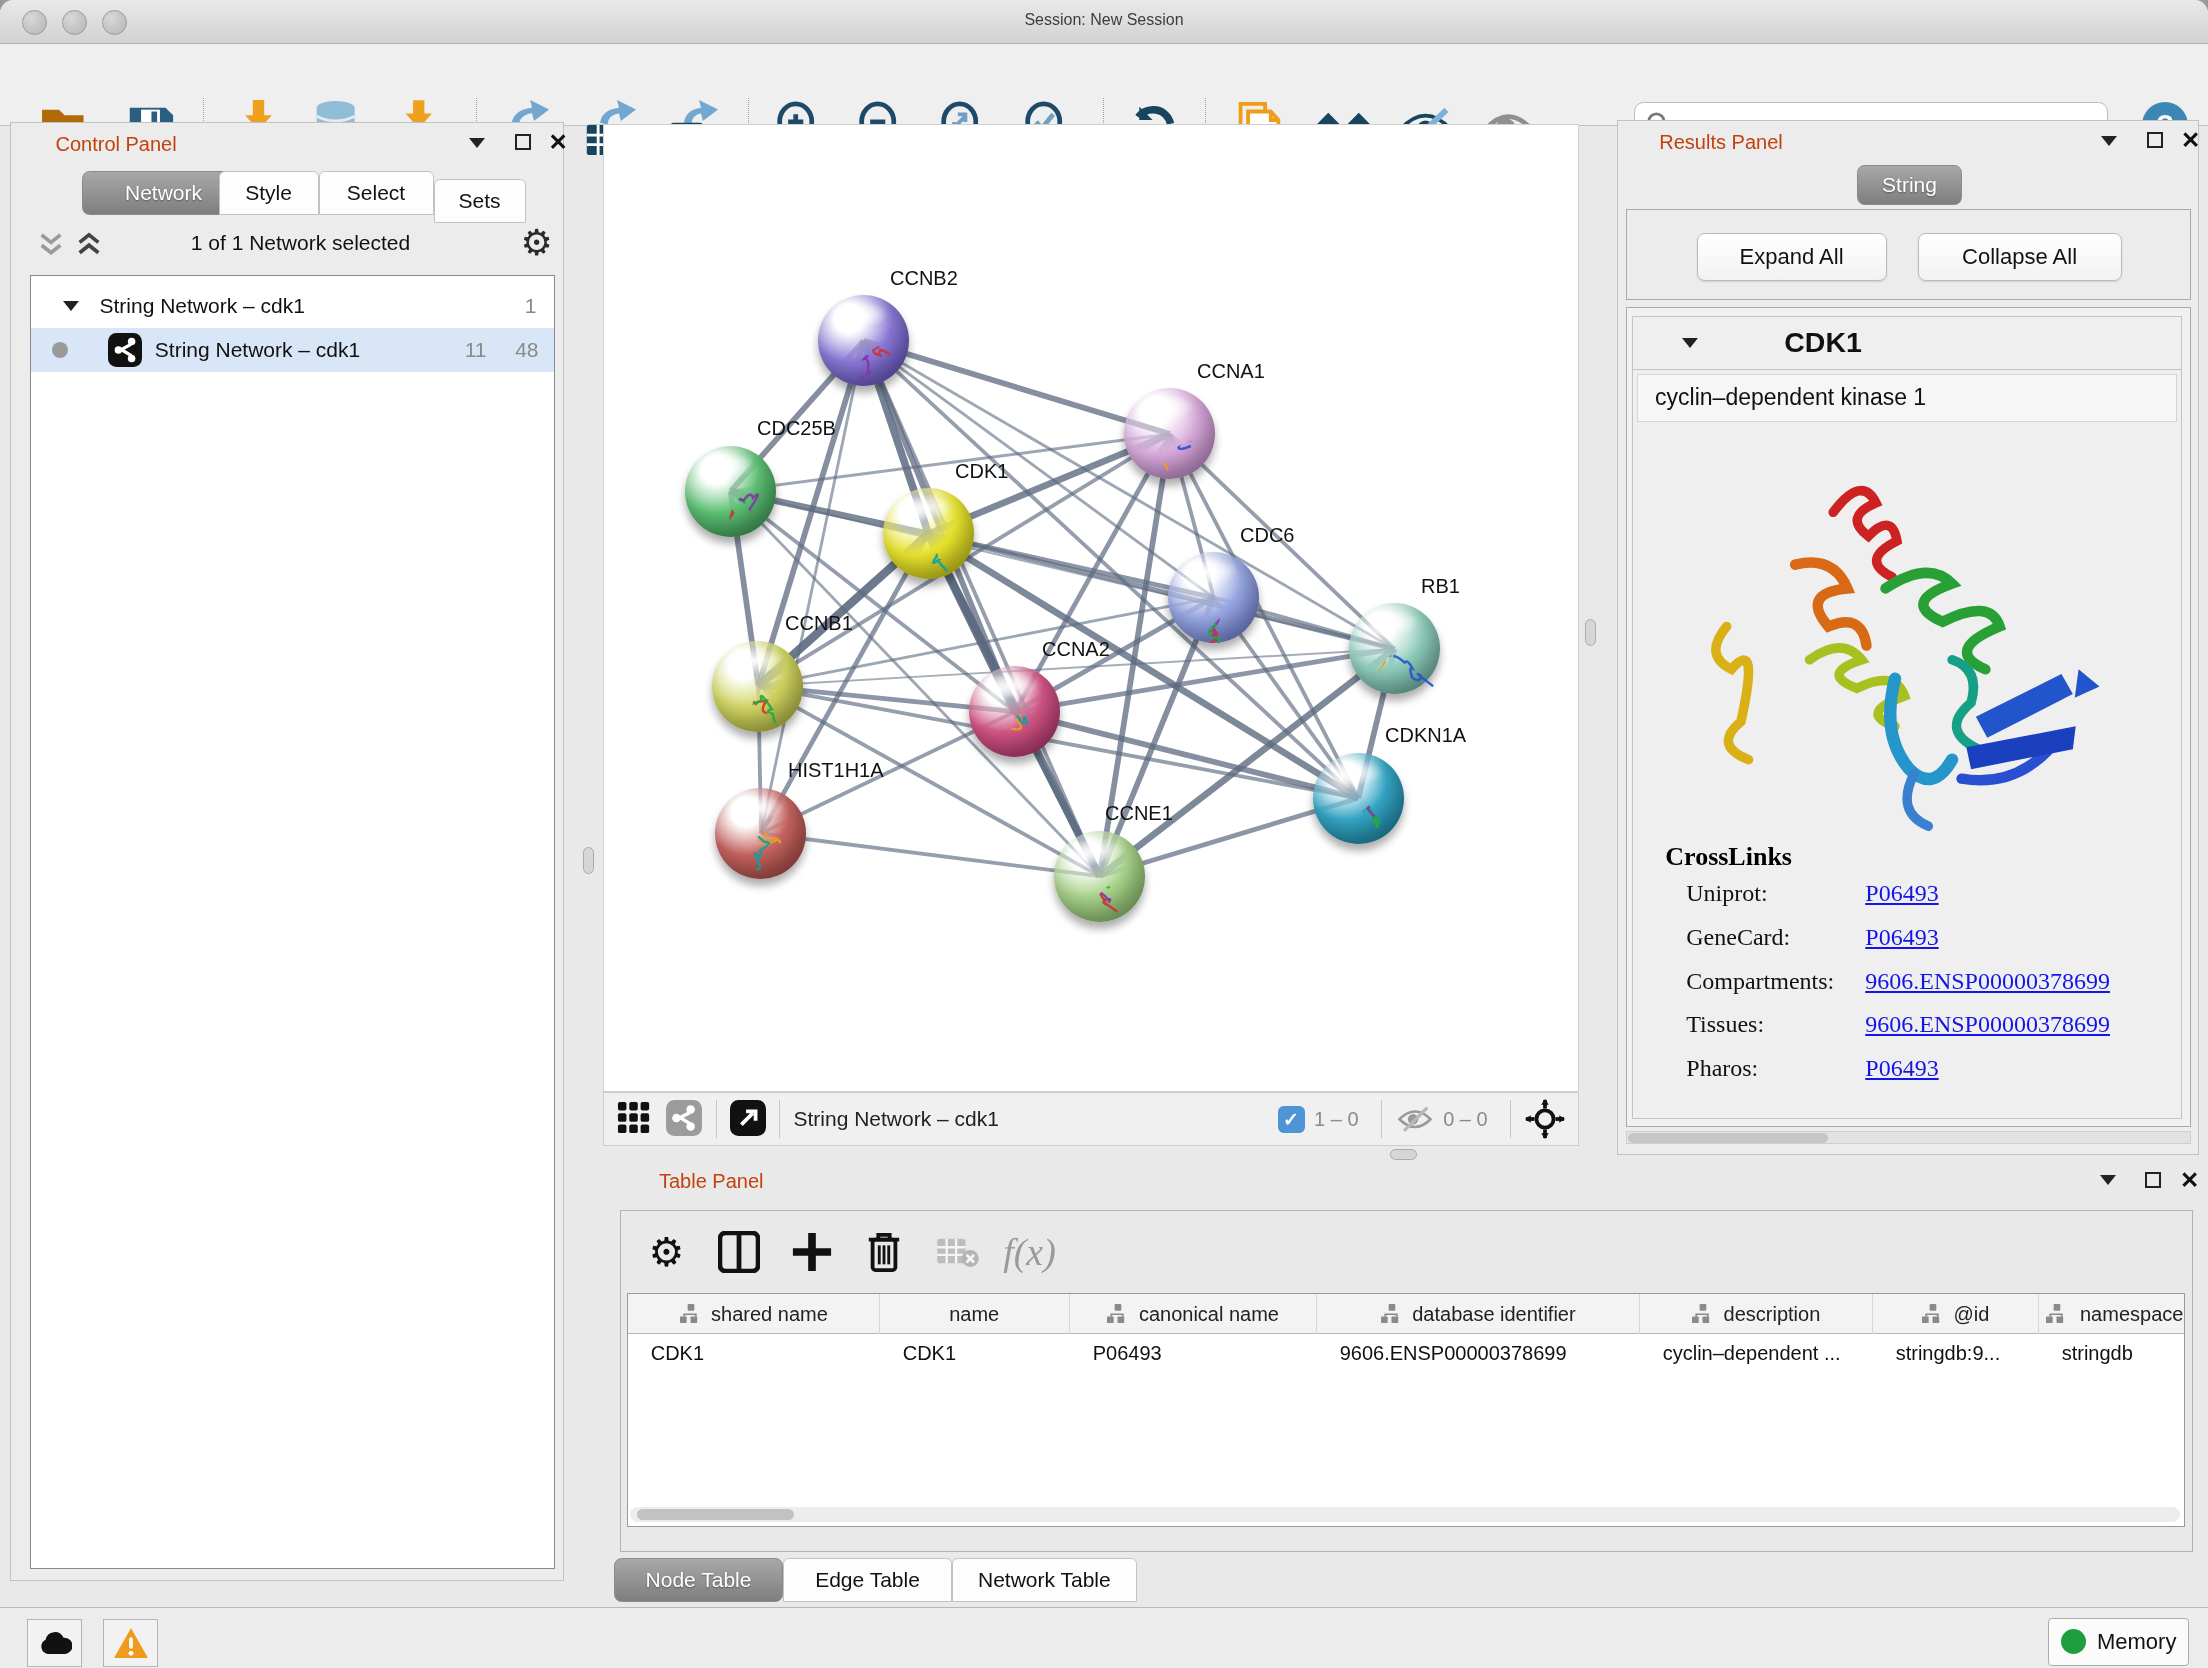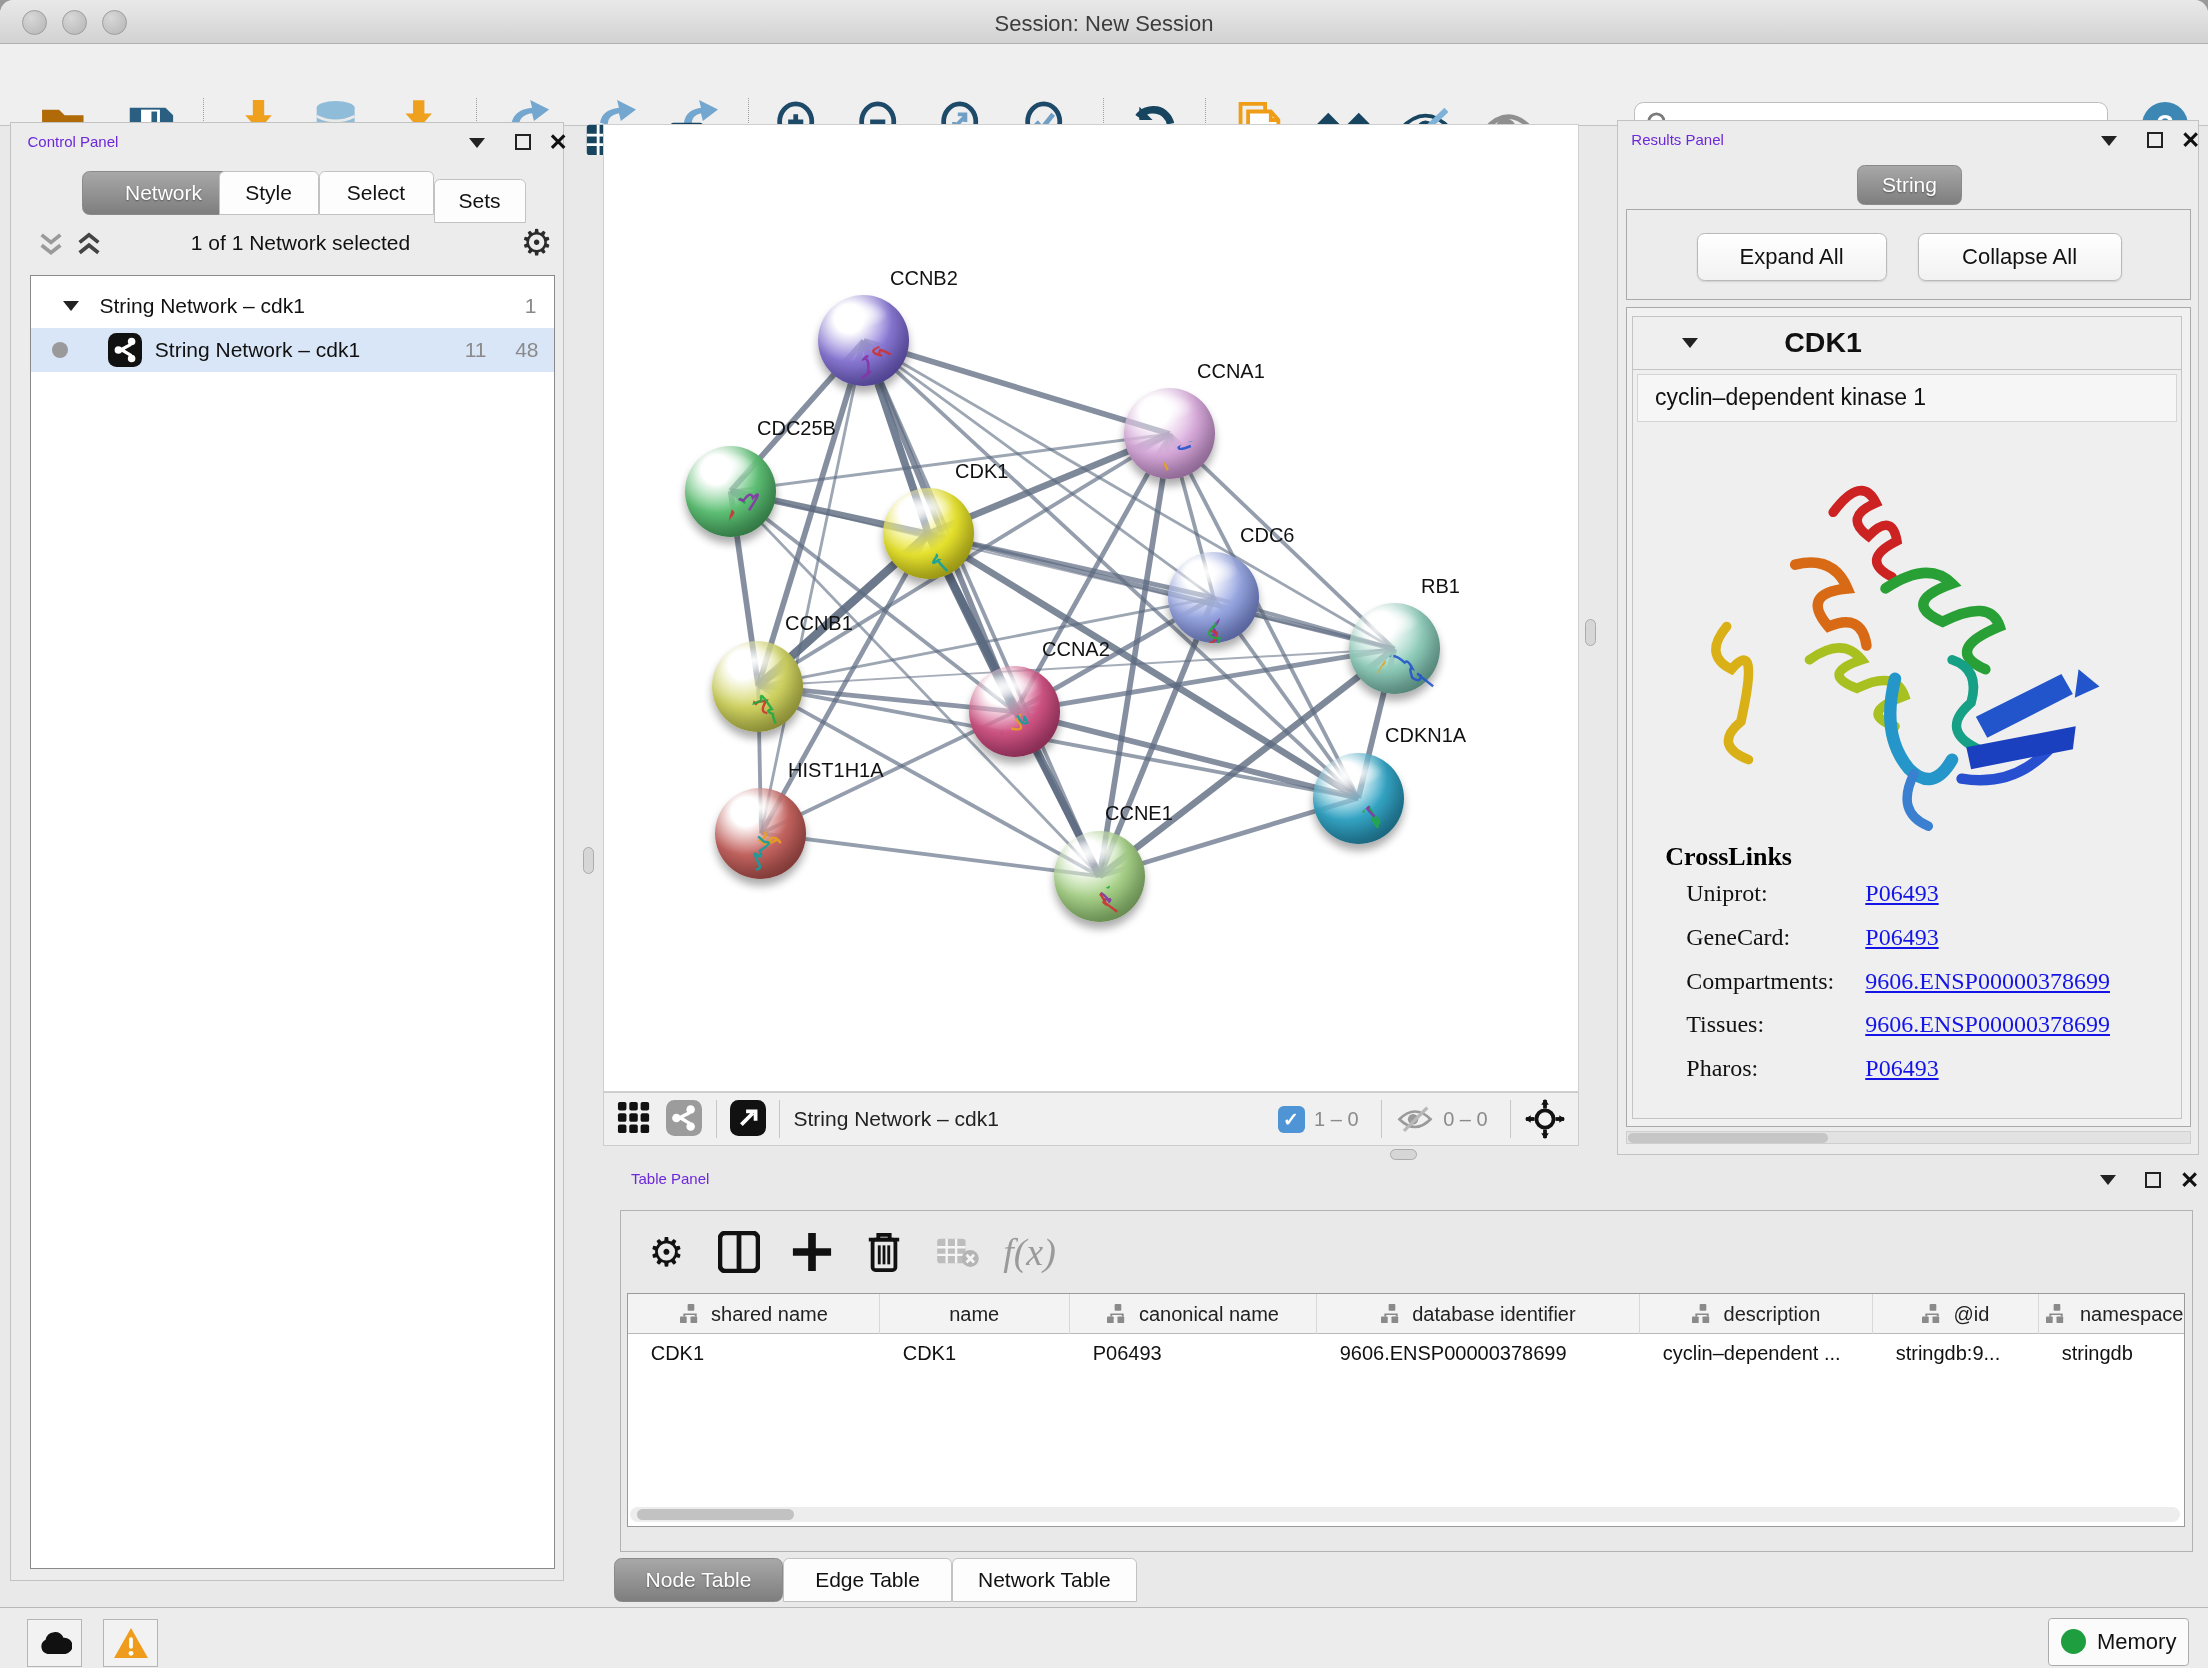--- a/index.html
+++ b/index.html
@@ -3,32 +3,32 @@
 <meta charset="utf-8">
 <style>
   * { margin:0; padding:0; box-sizing:border-box; }
   html,body { width:2208px; height:1668px; font-family:"Liberation Sans", sans-serif; background:#9a9a9a; }
   #app { position:relative; width:2208px; height:1668px; background:#e9e9e9; overflow:hidden; border-radius:13.3px 13.3px 0 0; }
   .abs { position:absolute; }
 
   
   #titlebar { left:0; top:0; width:2208px; height:44px; background:linear-gradient(#e9e9e9,#d2d2d2); border-bottom:1px solid #b0b0b0; border-radius:13.3px 13.3px 0 0; }
   .traffic { width:25px; height:25px; border-radius:50%; background:radial-gradient(circle at 35% 30%, #d8d8d8,#b4b4b4); border:1px solid #9d9d9d; top:9.5px; }
-  #win-title { width:100%; text-align:center; top:10.5px; font-size:22px; color:#3d3d3d; }
+  #win-title { width:100%; text-align:center; top:10.5px; font-size:16px; color:#3d3d3d; }
 
   
   #toolbar { left:0; top:44px; width:2208px; height:82px; background:#efefef; border-bottom:1px solid #c3c3c3; }
   .tbtn { top:55px; width:61px; height:59px; transform:translateX(-30px); display:flex; align-items:center; justify-content:center; }
   .tsep { top:54px; width:0; height:61px; border-left:1.9px dotted #9f9f9f; }
   #search-box { left:1634px; top:58px; width:474px; height:45px; background:#fff; border:1.9px solid #bdbdbd; border-radius:9.5px; display:flex; align-items:center; padding-left:9.5px; }
   #search-box input { border:none; outline:none; font-size:20px; width:409px; background:transparent; }
   #help-btn { left:2142px; top:58px; width:46px; height:46px; border-radius:50%; background:#3d87b5; color:#fff; font-size:29.5px; font-weight:bold; display:flex; align-items:center; justify-content:center; }
 
   
-  .panel-title { font-size:15px; color:#6d28d9; }
+  .panel-title { font-size:20px; color:#c2410c;margin-left:28px; }
   .tri-down { width:0; height:0; border-left:8.6px solid transparent; border-right:8.6px solid transparent; border-top:10.5px solid #222; }
   .sq { width:16px; height:16px; border:2.4px solid #222; }
   .xx { font-size:23px; font-weight:bold; color:#111; line-height:16px; }
 
   
   .tab { height:44px; display:flex; align-items:center; justify-content:center; font-size:21px; border:1px solid #c2c2c2; background:#fdfdfd; color:#111; border-radius:5.7px 5.7px 0 0; }
   .tab.active { background:linear-gradient(#a8a8a8,#7e7e7e); color:#fff; border-color:#8a8a8a; text-shadow:0 1px 1.9px rgba(0,0,0,.4); border-radius:7.6px; }
 
   
   #control-panel { left:9.5px; top:122px; width:554px; height:1459px; background:#ececec; border:1px solid #c2c2c2; }

